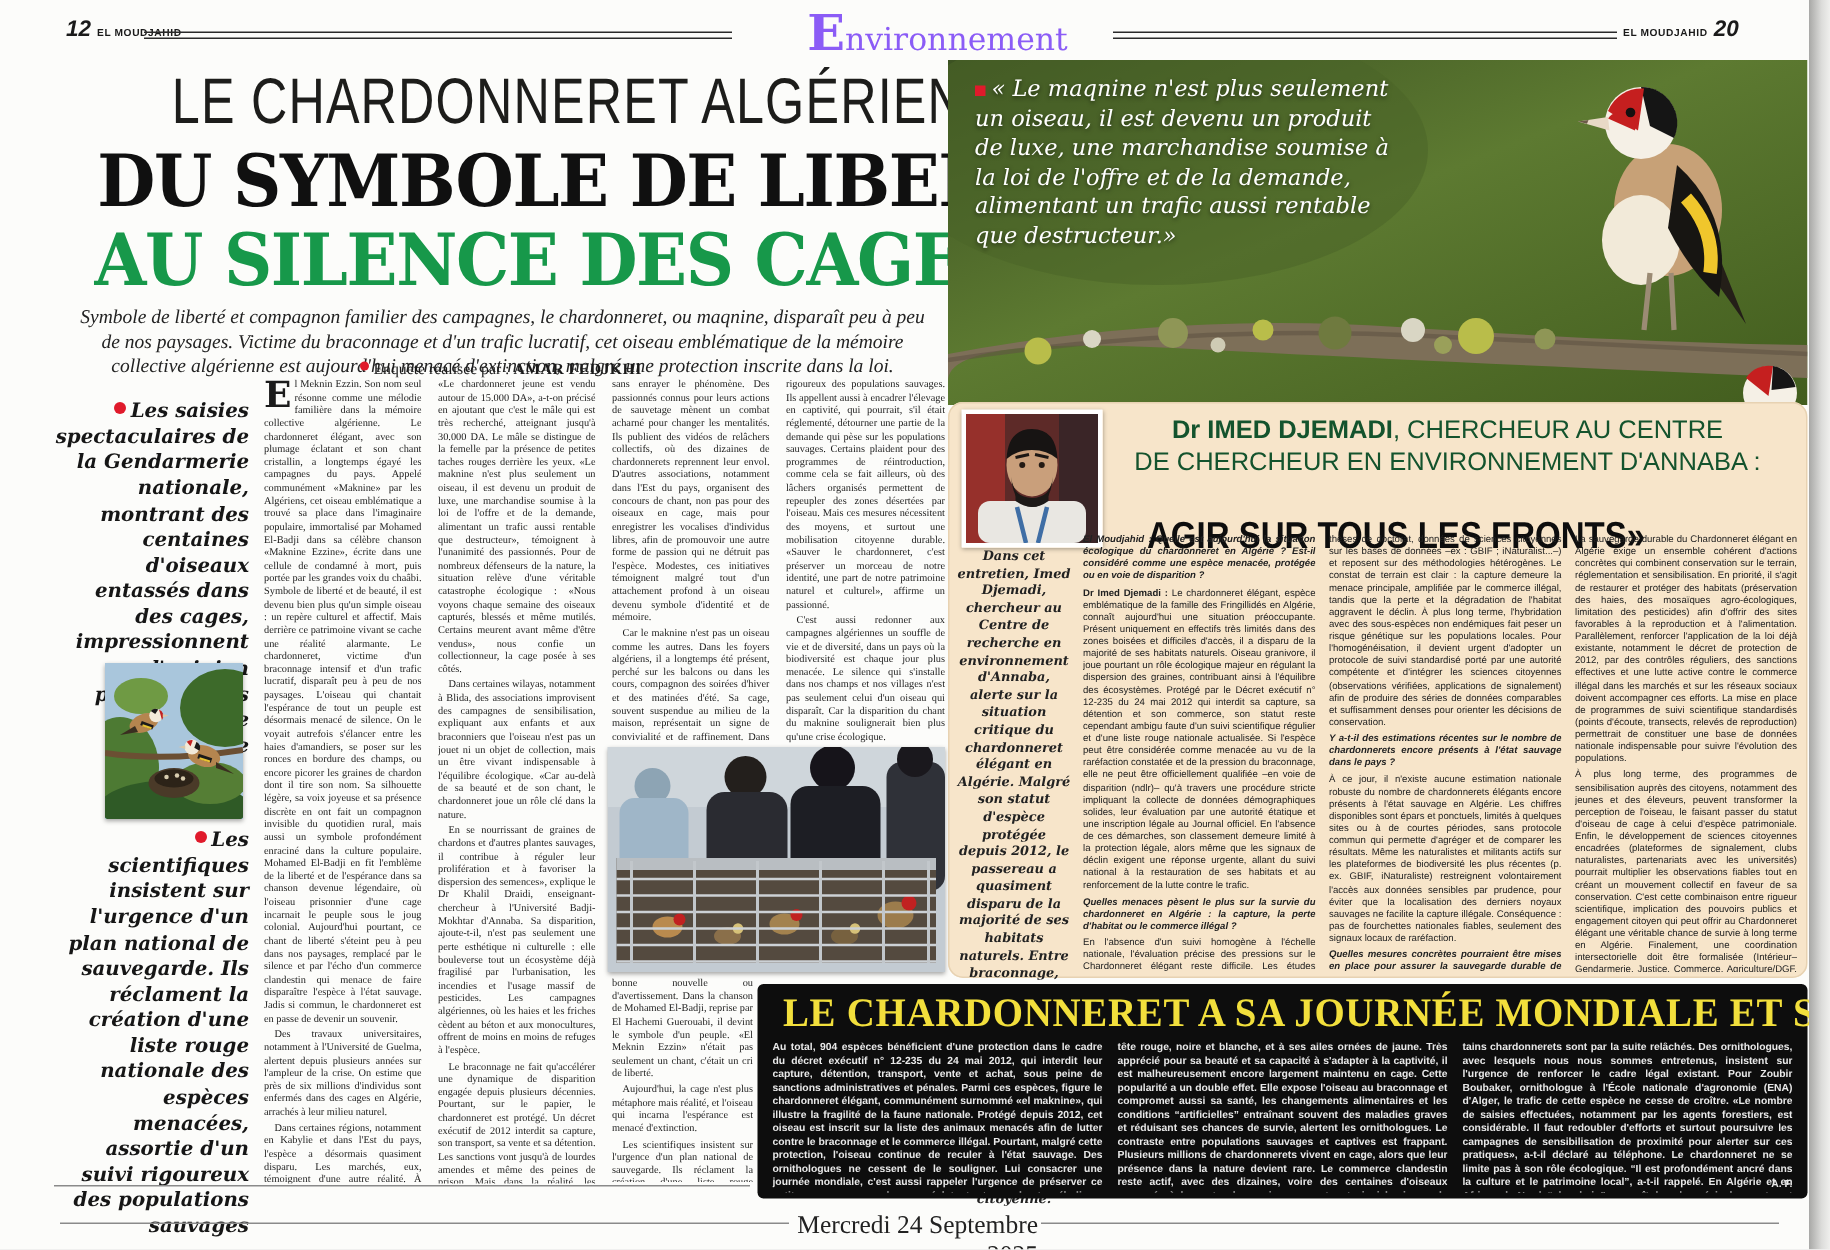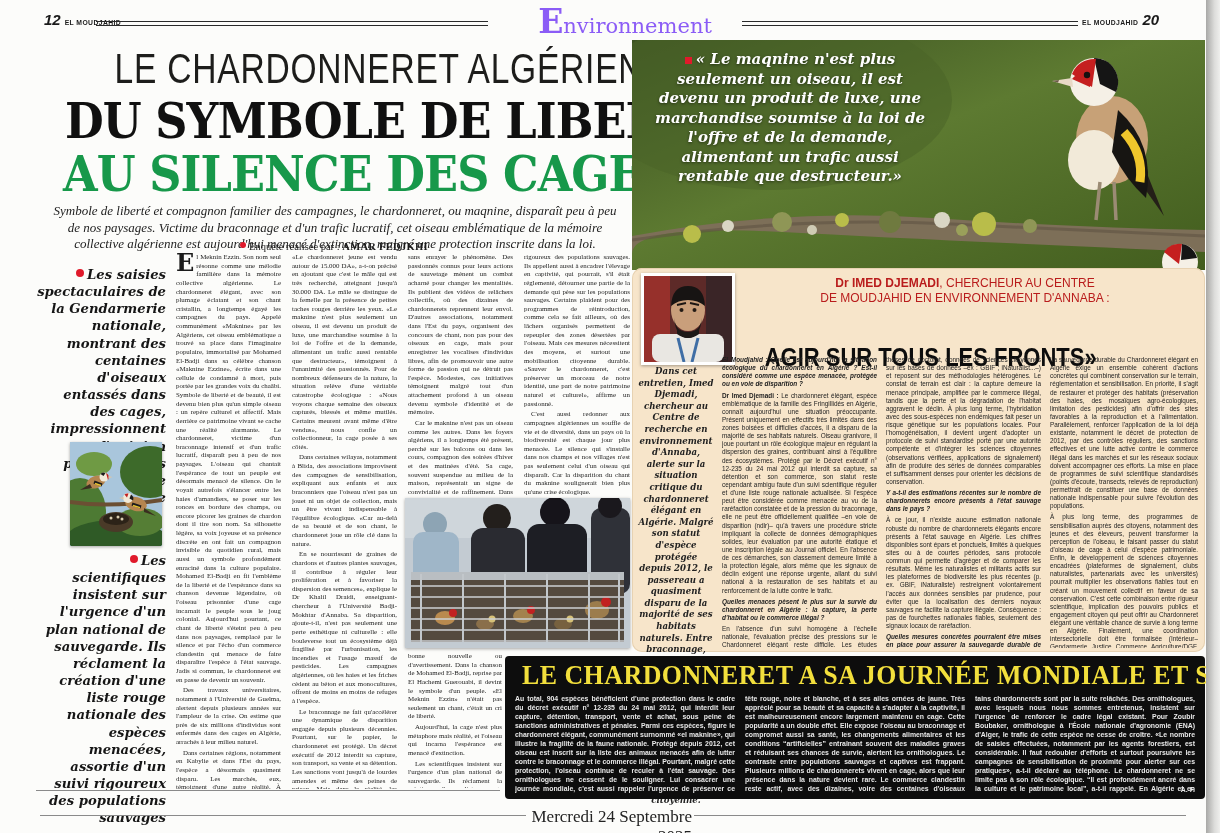--- a/index.html
+++ b/index.html
@@ -26,24 +26,24 @@
   .redsq{display:inline-block;width:7px;height:7px;background:#e01a2b;margin-right:4px;}
   
   .pullquote{font-family:"DejaVu Serif",serif;font-style:italic;font-weight:700;font-size:13.2px;
              line-height:1.3;text-align:right;color:#161616;}
   
   .bodycol{font-size:6.9px;line-height:1.25;text-align:justify;overflow:hidden;color:#1b1b1b;}
   .bodycol p{margin:0 0 2px 0;text-indent:7px;}
   .bodycol p.noind{text-indent:0;}
   .dropcap{float:left;font-family:"DejaVu Serif",serif;font-weight:700;font-size:24px;line-height:20px;padding:0 2px 0 0;}
   
-  .photo-quote{font-family:"DejaVu Serif",serif;font-weight:700;font-style:italic;font-size:15px;
-               color:#fff;text-align:center;line-height:1.3;text-shadow:0 1px 3px rgba(0,0,0,.55);}
+  .photo-quote{font-family:"DejaVu Serif",serif;font-weight:400;font-style:italic;font-size:15px;
+               color:#fff;text-align:left;line-height:1.3;text-shadow:0 1px 3px rgba(0,0,0,.55);}
   .int-panel{background:#f7e5ca;border-radius:10px;box-shadow:0 0 0 1px #e7d2b2 inset;}
-  .int-head-small{font-family:"Liberation Sans",sans-serif;font-size:12px;color:#b91c1c;text-align:center;line-height:1.25;}
+  .int-head-small{font-family:"Liberation Sans",sans-serif;font-size:17px;color:#14532d;text-align:center;line-height:1.25;}
   .int-title{font-family:"Liberation Sans",sans-serif;font-weight:900;font-size:25px;color:#0d0d0d;
              white-space:nowrap;display:inline-block;transform:scaleX(.88);transform-origin:center;letter-spacing:0;}
   .int-caption{font-family:"DejaVu Serif",serif;font-style:italic;font-weight:700;font-size:8.6px;
                line-height:1.35;text-align:center;color:#222;}
   .intcol{font-family:"Liberation Sans",sans-serif;font-size:6.4px;line-height:1.27;text-align:justify;
           overflow:hidden;color:#222;}
   .intcol p{margin:0 0 3px 0;text-indent:6px;}
   .intcol p.noind{text-indent:0;}
   .q{font-weight:700;font-style:italic;}
   .lead{font-weight:700;}
@@ -288,21 +288,21 @@
       <path d="M30 42 Q32 62 44 62 Q56 62 58 42 Q56 56 44 57 Q32 56 30 42 Z" fill="#1d1917"></path>
       <path d="M33 52 Q44 60 55 52 L55 58 Q44 66 33 58 Z" fill="#1d1917"></path>
       <circle cx="37.5" cy="34" r="2" fill="#231a14"></circle>
         <circle cx="50.5" cy="34" r="2" fill="#231a14"></circle>
       <path d="M33 29 l9 -2 M46 27 l9 2" stroke="#1c1613" stroke-width="2"></path>
     </svg>
   </div>
 
   <div class="abs int-head-small" style="left:742px;top:276px;width:446px;">
     <b>Dr IMED DJEMADI</b><span>, CHERCHEUR AU CENTRE</span><br>
-    <span>DE MOUDJAHID EN ENVIRONNEMENT D'ANNABA :</span>
+    <span>DE CHERCHEUR EN ENVIRONNEMENT D'ANNABA :</span>
   </div>
   <div class="abs" style="left:742px;top:343px;width:446px;text-align:left;">
     <span class="int-title">AGIR SUR TOUS LES FRONTS»</span>
   </div>
 
   <div class="abs int-caption" style="left:638px;top:366px;width:76px;">Dans cet entretien, Imed Djemadi, chercheur au Centre de recherche en environnement d'Annaba, alerte sur la situation critique du chardonneret élégant en Algérie. Malgré son statut d'espèce protégée depuis 2012, le passereau a quasiment disparu de la majorité de ses habitats naturels. Entre braconnage, commerce illégal et perte d'habitat, sa survie ne dépend plus que d'une action urgente, combinant protection, suivi scientifique et mobilisation citoyenne.</div>
 
   <div class="abs intcol" style="left:722px;top:356px;width:155px;height:292px;">
     <p class="noind q"><span>El Moudjahid : </span><span>Quelle est aujourd'hui la situation écologique du chardonneret en Algérie ? Est-il considéré comme une espèce menacée, protégée ou en voie de disparition ?</span></p>
     <p class="noind"><span class="lead">Dr Imed Djemadi : </span><span>Le chardonneret élégant, espèce emblématique de la famille des Fringillidés en Algérie, connaît aujourd'hui une situation préoccupante. Présent uniquement en effectifs très limités dans des zones boisées et difficiles d'accès, il a disparu de la majorité de ses habitats naturels. Oiseau granivore, il joue pourtant un rôle écologique majeur en régulant la dispersion des graines, contribuant ainsi à l'équilibre des écosystèmes. Protégé par le Décret exécutif n° 12-235 du 24 mai 2012 qui interdit sa capture, sa détention et son commerce, son statut reste cependant ambigu faute d'un suivi scientifique régulier et d'une liste rouge nationale actualisée. Si l'espèce peut être considérée comme menacée au vu de la raréfaction constatée et de la pression du braconnage, elle ne peut être officiellement qualifiée –en voie de disparition (ndlr)– qu'à travers une procédure stricte impliquant la collecte de données démographiques solides, leur évaluation par une autorité étatique et une inscription légale au Journal officiel. En l'absence de ces démarches, son classement demeure limité à la protection légale, alors même que les signaux de déclin exigent une réponse urgente, allant du suivi national à la restauration de ses habitats et au renforcement de la lutte contre le trafic.</span></p>

